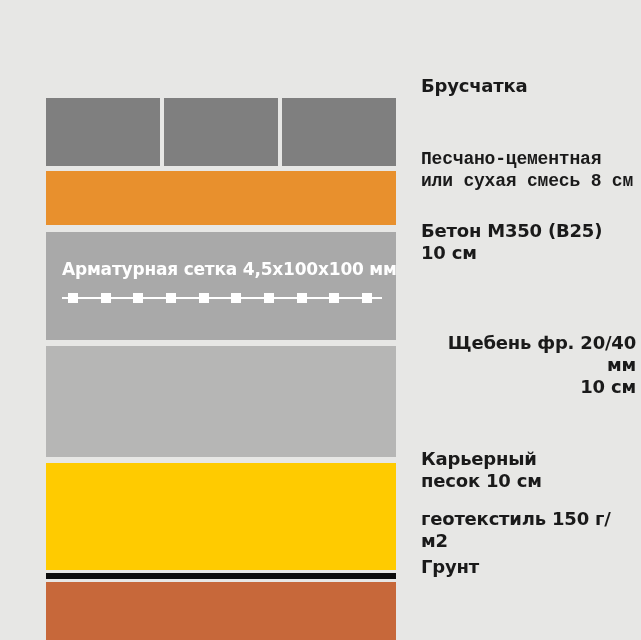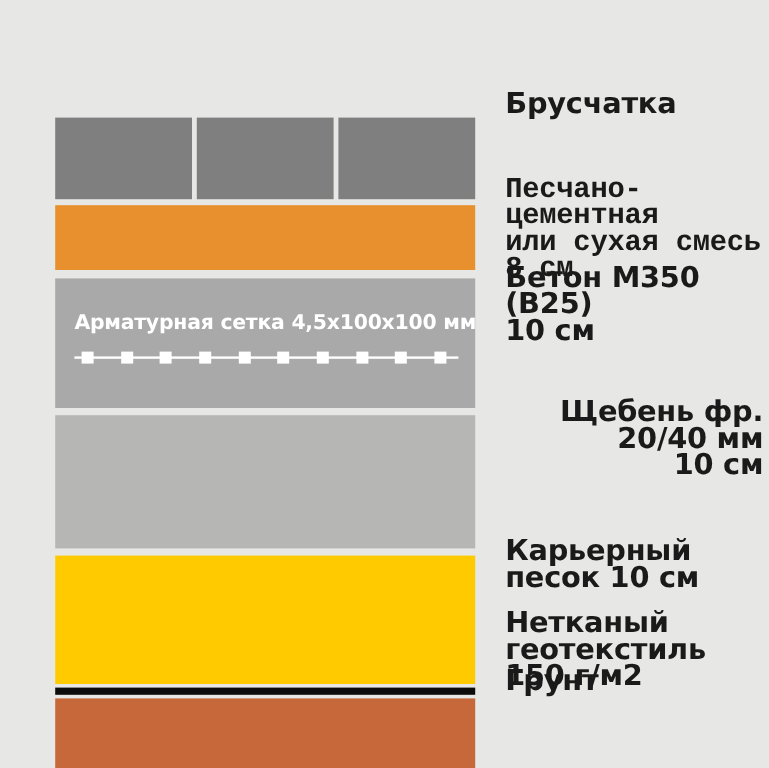--- a/index.html
+++ b/index.html
@@ -39,21 +39,21 @@
   }
   .mesh-nodes {
     position: absolute; left: 6px; right: 10px; top: 0; height: 10px;
     display: flex; justify-content: space-between;
   }
   .mesh-node { width: 10px; height: 10px; background: #ffffff; }
 
   
   .lbl {
     position: absolute; left: 421px; width: 215px;
-    font-size: 24px; font-weight: bold; line-height: 22px;
+    font-size: 18px; font-weight: bold; line-height: 22px;
     color: #1a1a1a; letter-spacing: -0.2px;
   }
   .lbl-pavers        { top: 75px; }
   .lbl-sand-cement   { top: 148px; font-family: Liberation Mono, monospace; }
   .lbl-concrete      { top: 220px; }
   .lbl-crushed-stone { top: 332px; text-align: right; }
   .lbl-sand          { top: 448px; }
   .lbl-geotextile    { top: 508px; }
   .lbl-soil          { top: 556px; }
 </style>
@@ -114,21 +114,20 @@
     <div>Щебень фр. 20/40 мм</div>
     <div>10 см</div>
   </div>
 
   <div class="lbl lbl-sand">
     <div>Карьерный</div>
     <div>песок 10 см</div>
   </div>
 
   <div class="lbl lbl-geotextile">
-    <div>Нетканый</div>
     <div>геотекстиль 150 г/м2</div>
   </div>
 
   <div class="lbl lbl-soil">
     <div>Грунт</div>
   </div>
 
 </div>
 
 </body></html>

